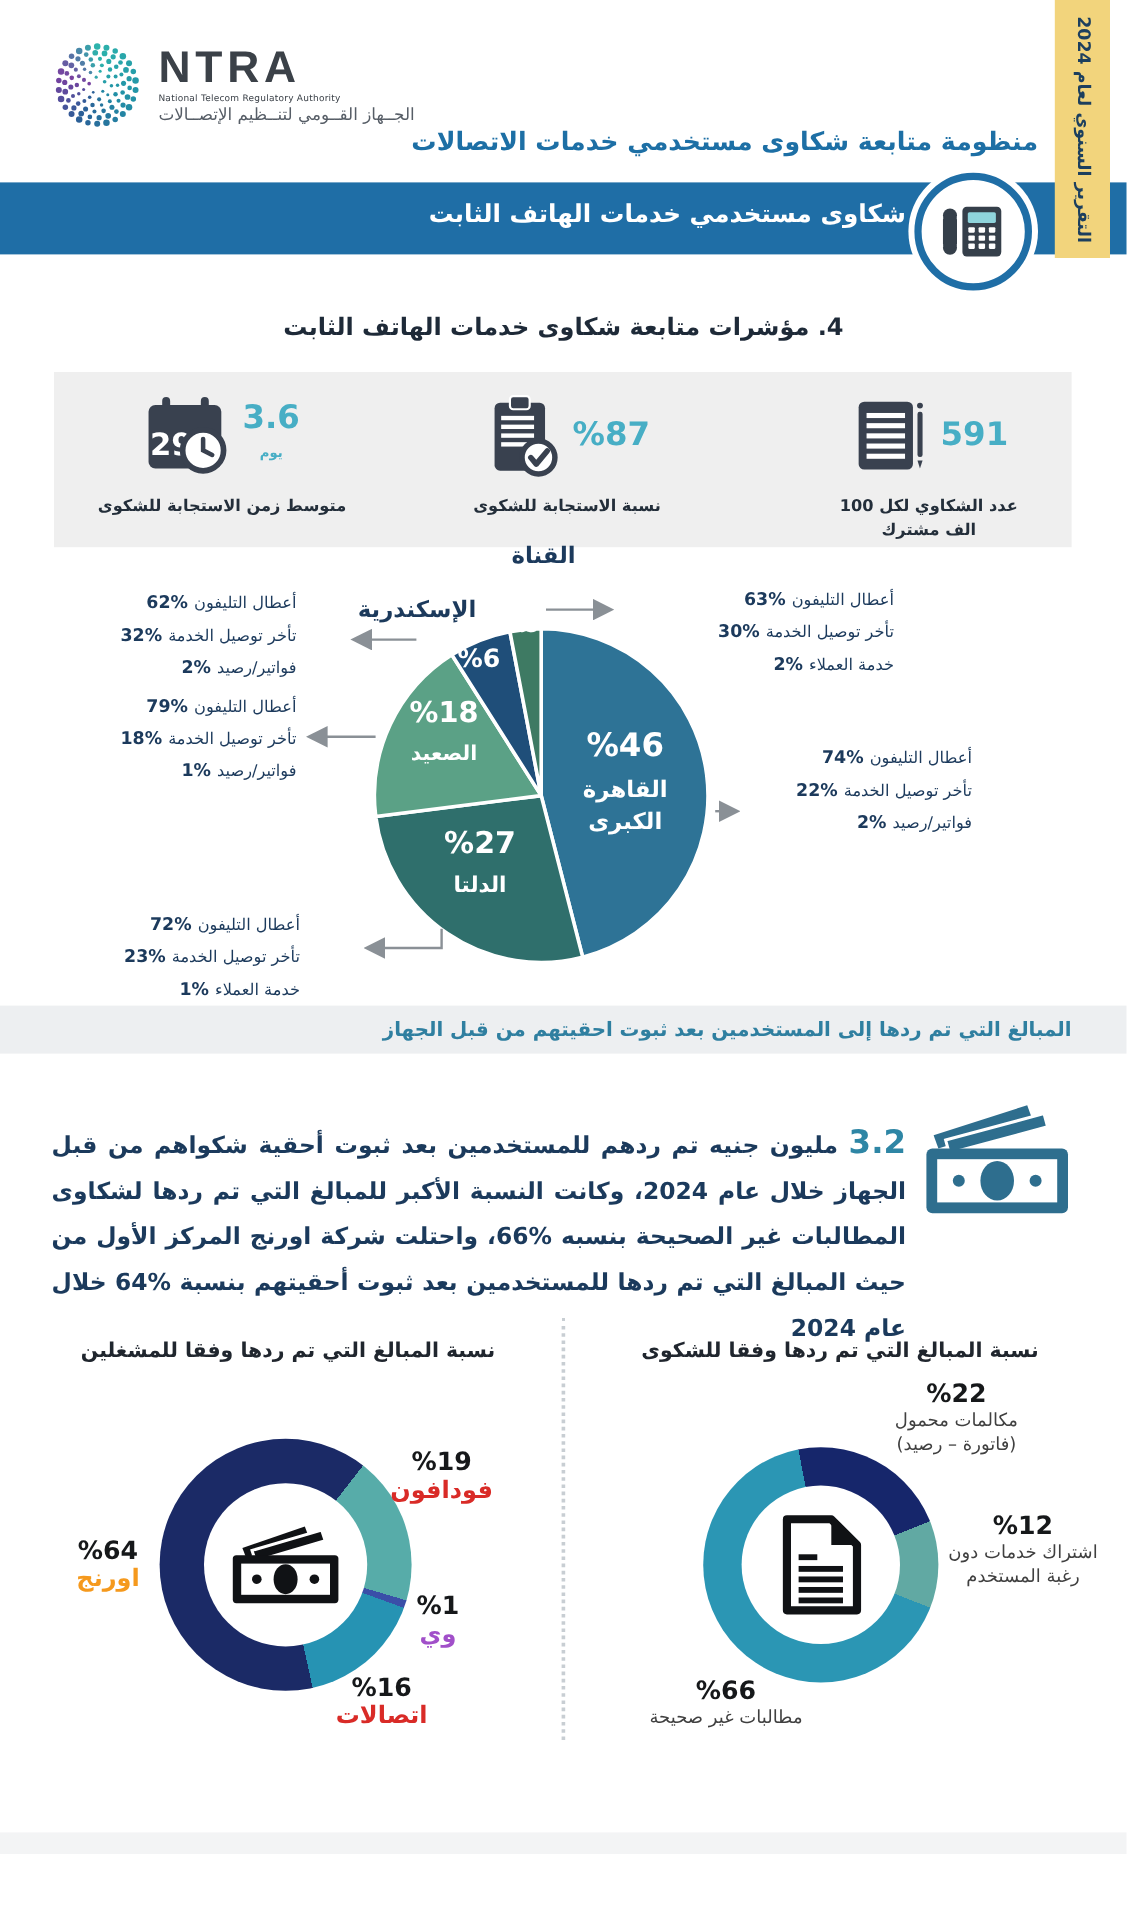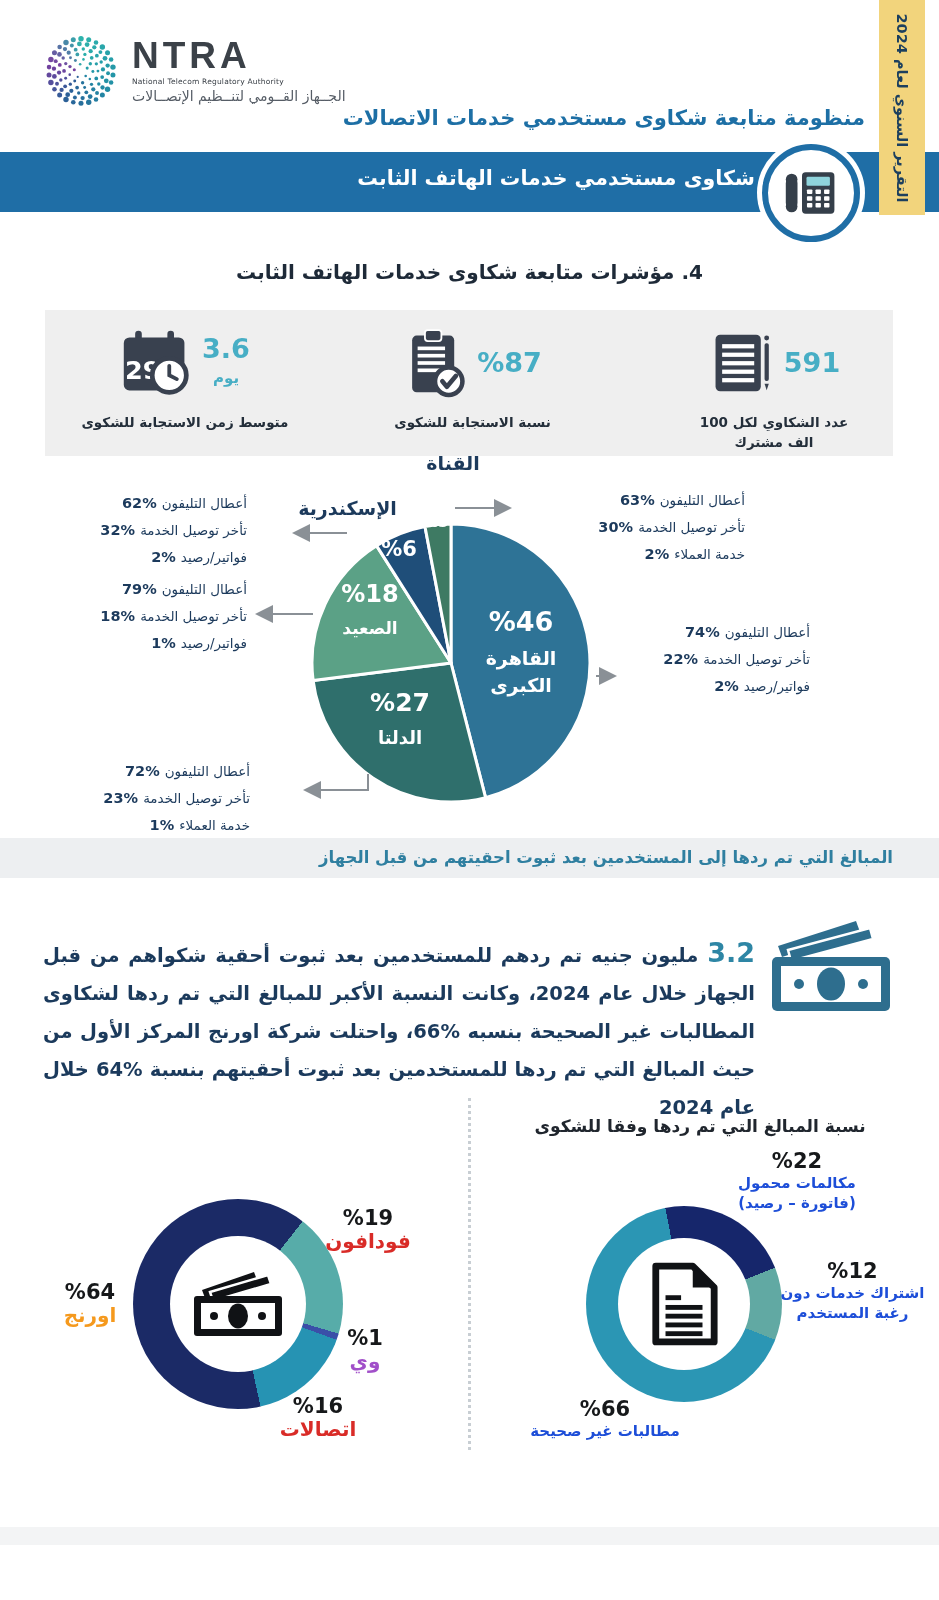--- a/index.html
+++ b/index.html
@@ -30,21 +30,21 @@
   }
   
   .section-heading { position:absolute; top:260px; left:0; width:939px; text-align:center; font-weight:700; font-size:20px; color:#1e2a38; direction:rtl; }
   .kpi-box { position:absolute; left:45px; top:310px; width:848px; height:146px; background:#efefef; }
   .kpi { position:absolute; text-align:center; }
   .kpi-1 { left:655px; top:322px; width:238px; }
   .kpi-2 { left:360px; top:322px; width:225px; }
   .kpi-3 { left:55px; top:322px; width:260px; }
   .kpi-row { display:flex; align-items:center; justify-content:center; gap:10px; height:82px; }
   .kpi-value { color:#47aec5; font-weight:700; font-size:27px; direction:rtl; line-height:26px; }
-  .kpi-unit { display:block; font-size:15px; margin-top:3px; }
+  .kpi-unit { display:block; font-size:11px; margin-top:3px; }
   .kpi-label { margin-top:8px; font-weight:700; font-size:13.5px; color:#232e3a; direction:rtl; line-height:20px; }
   
   .pie-svg { position:absolute; left:309px; top:521px; }
   .arrows { position:absolute; left:0; top:478px; pointer-events:none; }
   .pl { position:absolute; color:#ffffff; text-align:center; font-weight:700; direction:rtl; }
   .pl .pct { display:block; }
   .pl-cairo { left:462px; top:606px; width:118px; }
   .pl-cairo .pct { font-size:27px; margin-bottom:8px; }
   .pl-cairo .nm { font-size:19px; line-height:27px; }
   .pl-delta { left:348px; top:688px; width:104px; }
@@ -80,21 +80,21 @@
   .donut { position:absolute; border-radius:50%; }
   .donut::after { content:""; position:absolute; background:#fff; border-radius:50%; }
   .donut-ops { left:133px; top:1199px; width:210px; height:210px; }
   .donut-ops::after { inset:37px; }
   .donut-comp { left:586px; top:1206px; width:196px; height:196px; }
   .donut-comp::after { inset:32px; }
   .donut-center { position:absolute; inset:0; margin:auto; z-index:1; display:block; }
   .dl { position:absolute; text-align:center; direction:rtl; }
   .dl-pct { display:block; font-weight:700; font-size:21px; color:#16181a; line-height:24px; }
   .dl-name { display:block; font-weight:700; font-size:20px; line-height:22px; }
-  .dl-name-sm { display:block; font-weight:700; font-size:15px; color:#1d4ed8; line-height:20px; }
+  .dl-name-sm { display:block; font-weight:400; font-size:15px; color:#404040; line-height:20px; }
   .dl-vodafone { left:318px; top:1206px; width:100px; }
   .dl-orange   { left:42px;  top:1280px; width:96px; }
   .dl-we       { left:325px; top:1326px; width:80px; }
   .dl-etisalat { left:268px; top:1394px; width:100px; }
   .dl-mobile { left:712px; top:1149px; width:170px; }
   .dl-subs   { left:770px; top:1259px; width:165px; }
   .dl-claims { left:515px; top:1397px; width:180px; }
   
   .pre-footer { position:absolute; left:0; top:1527px; width:939px; height:18px; background:#f3f4f5; }
   .footer { position:absolute; left:0; top:1545px; width:939px; height:55px;
@@ -389,20 +389,21 @@
   <svg class="money-icon" width="134" height="100" viewBox="0 0 134 100">
     <polygon points="14,30 92,5 96,16 18,41" fill="#2e6e8e"></polygon>
     <polygon points="24,34 106,12 109,23 27,45" fill="#2e6e8e" stroke="#ffffff" stroke-width="2.5"></polygon>
     <rect x="8" y="41" width="118" height="54" rx="5" fill="#2e6e8e"></rect>
     <rect x="17" y="50" width="100" height="36" fill="#ffffff"></rect>
     <ellipse cx="67" cy="68" rx="14" ry="16.5" fill="#2e6e8e"></ellipse>
     <circle cx="35" cy="68" r="5" fill="#2e6e8e"></circle>
     <circle cx="99" cy="68" r="5" fill="#2e6e8e"></circle>
   </svg>
 
+  <div class="donut-title dt-ops">نسبة المبالغ  التي تم ردها وفقا للمشغلين</div>
   <div class="donut-title dt-comp">نسبة المبالغ  التي تم ردها وفقا للشكوى</div>
   <div class="divider"></div>
 
   <div class="donut donut-ops" style="background: conic-gradient(from 38deg, rgb(87, 172, 169) 0deg, rgb(87, 172, 169) 68.4deg, rgb(58, 79, 168) 68.4deg, rgb(58, 79, 168) 72deg, rgb(38, 147, 179) 72deg, rgb(38, 147, 179) 129.6deg, rgb(27, 42, 102) 129.6deg, rgb(27, 42, 102) 360deg);">
     <svg class="donut-center" width="96" height="72" viewBox="0 0 96 72">
       <polygon points="12,22 64,4 67,12 15,30" fill="#101215"></polygon>
       <polygon points="20,24 78,7 81,16 23,33" fill="#101215" stroke="#ffffff" stroke-width="2.5"></polygon>
       <rect x="4" y="28" width="88" height="40" rx="3" fill="#101215"></rect>
       <rect x="11" y="35" width="74" height="26" fill="#ffffff"></rect>
       <ellipse cx="48" cy="48" rx="10" ry="12.5" fill="#101215"></ellipse>

